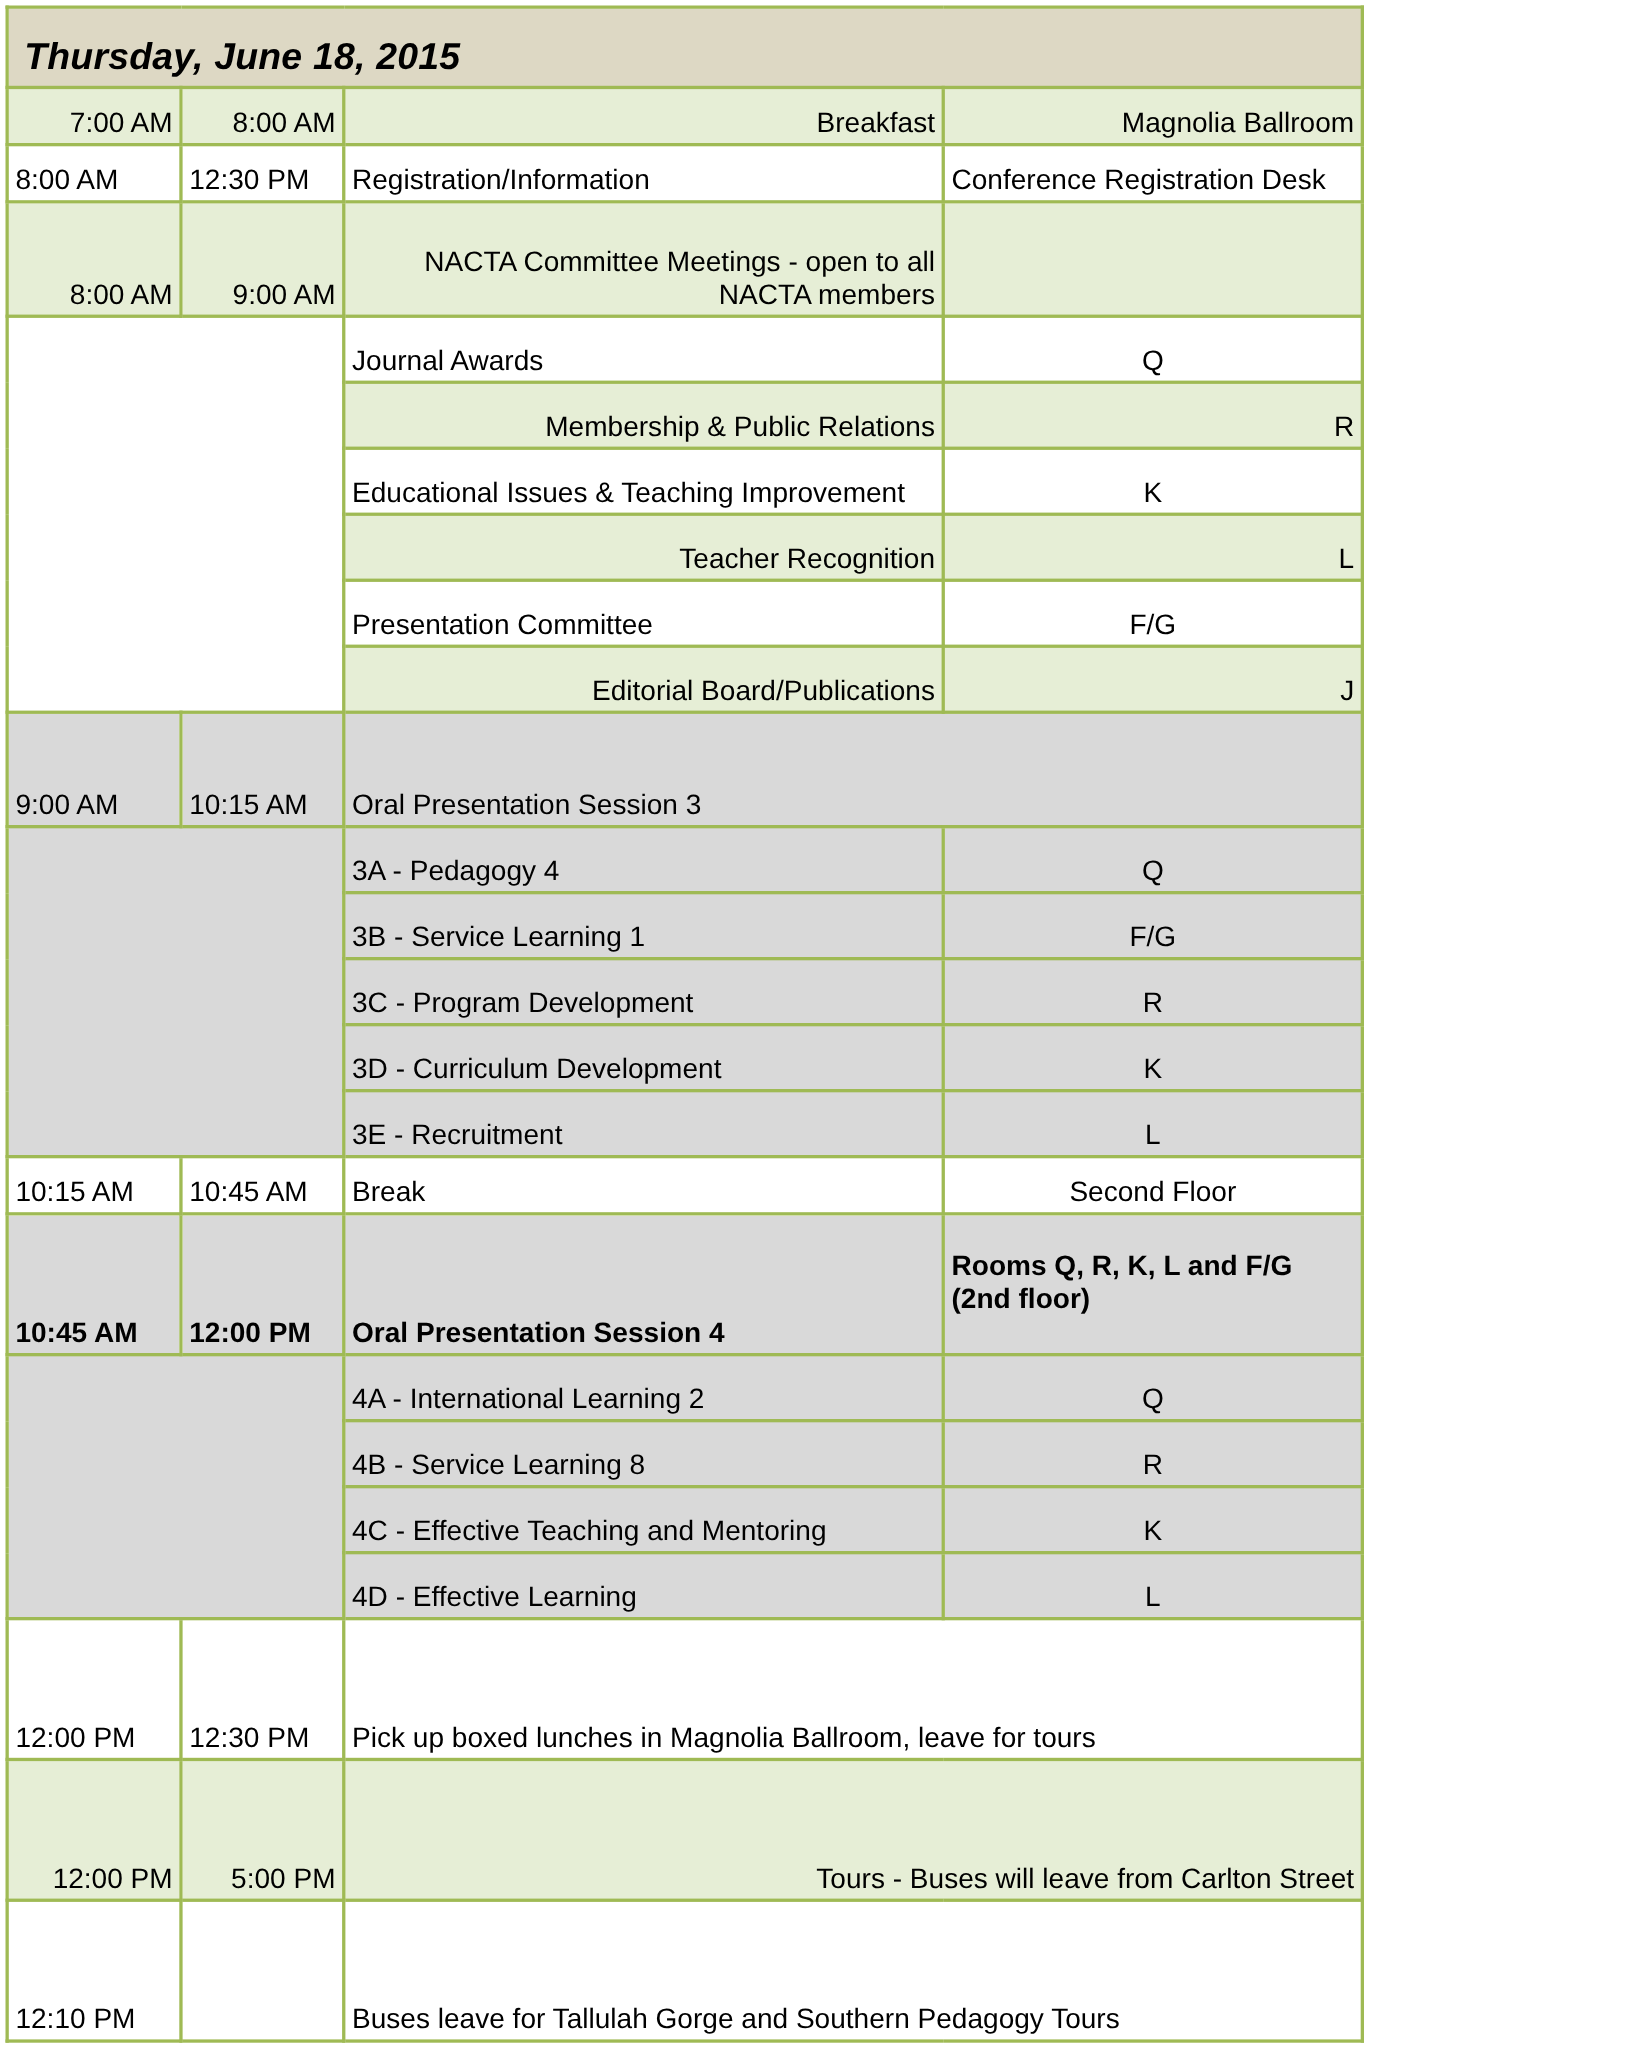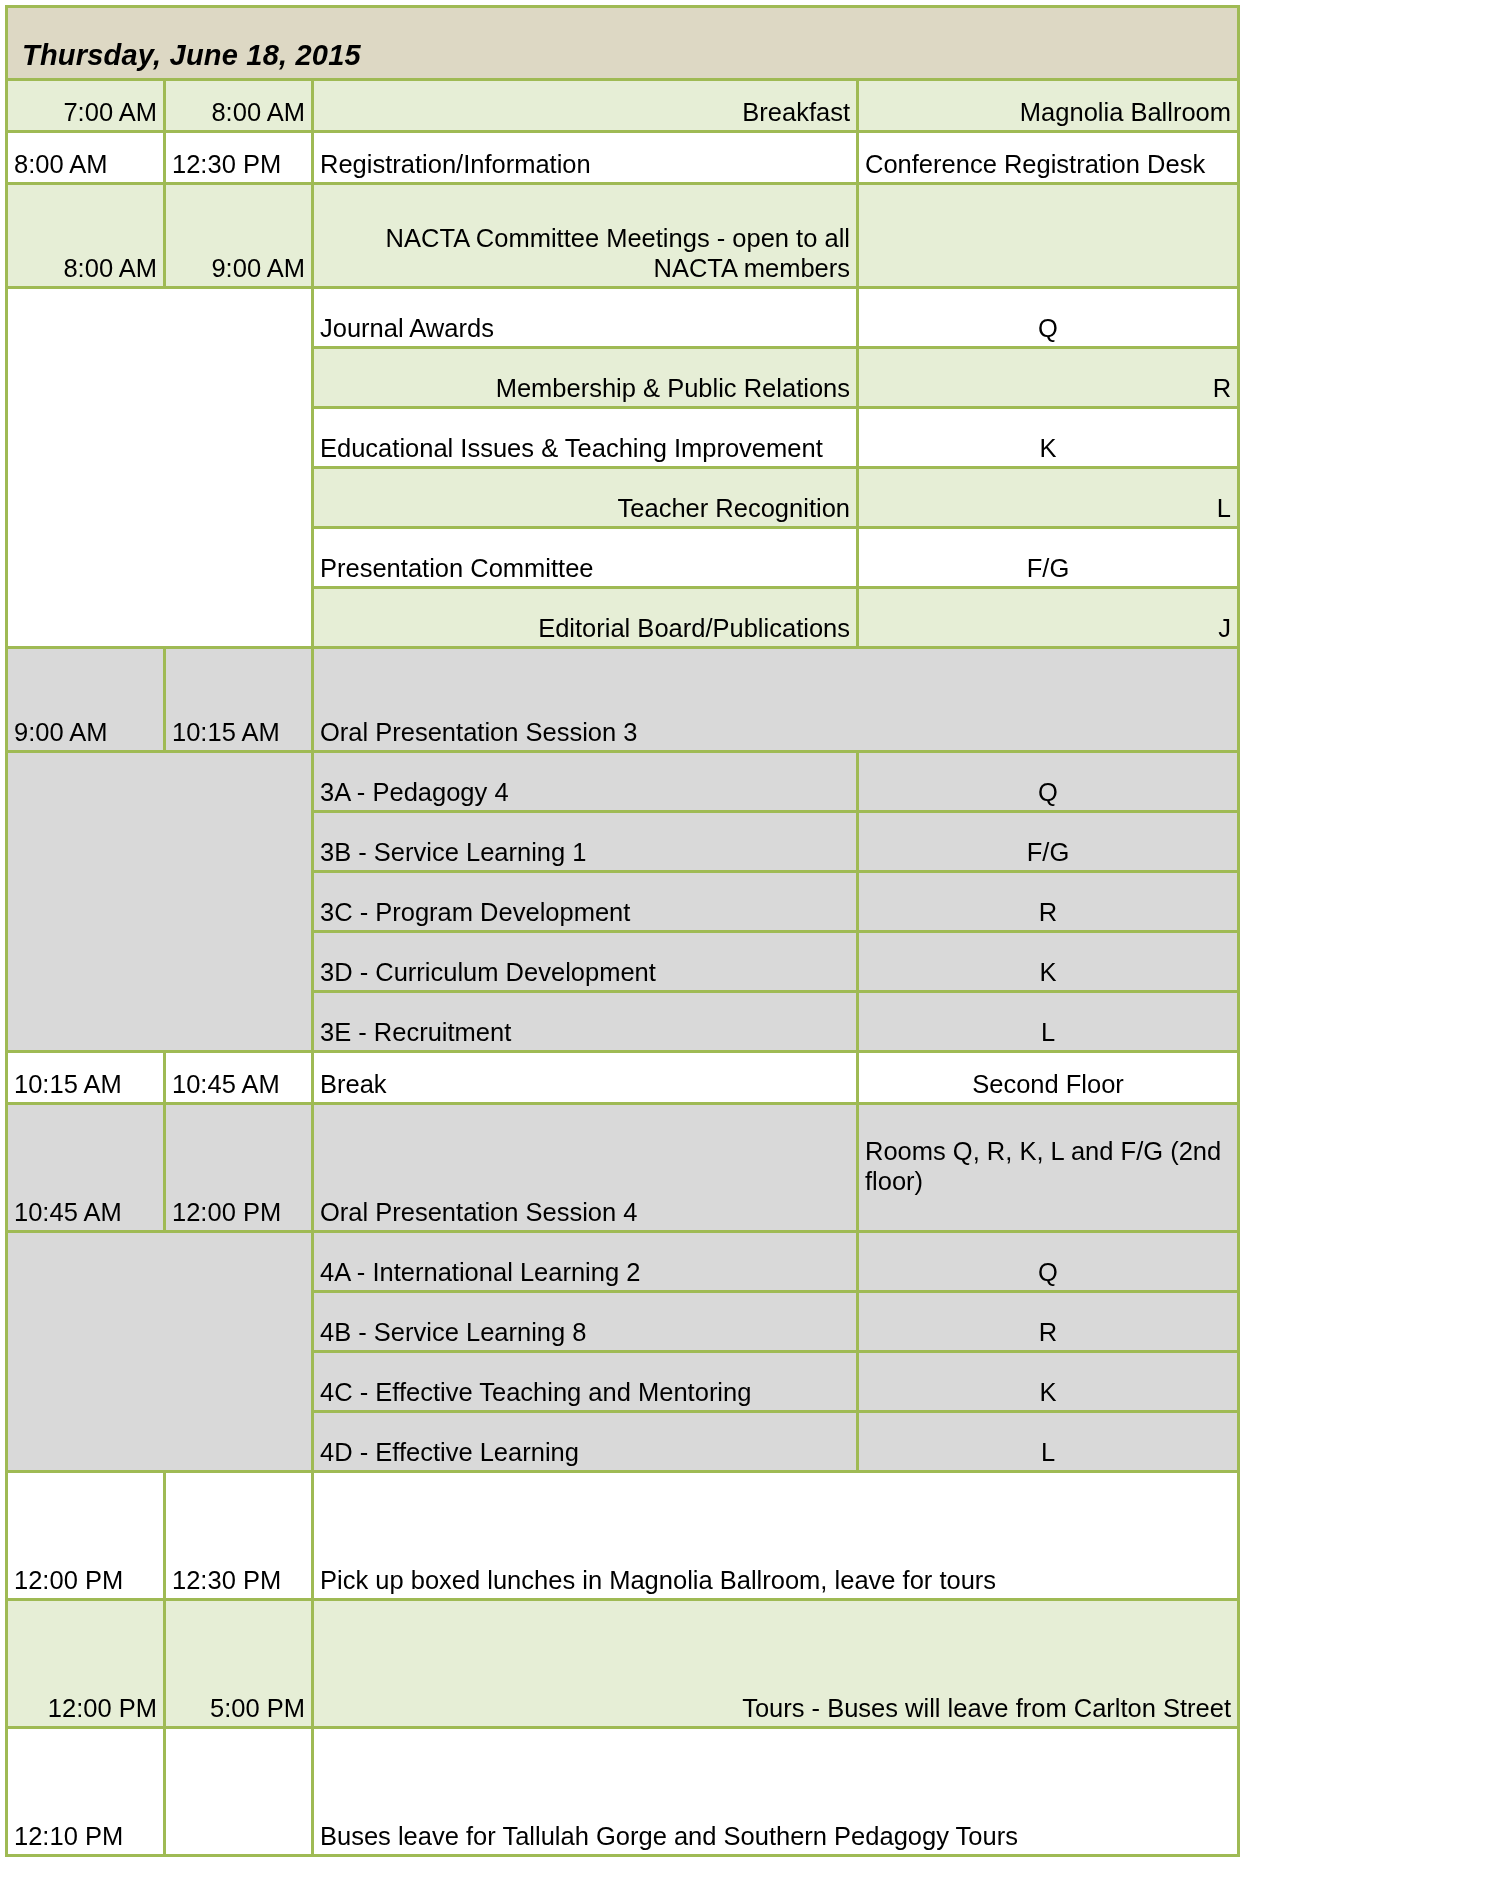--- a/index.html
+++ b/index.html
@@ -51,36 +51,36 @@
   .daybar td {
     background: #ddd8c4;
     border: 3px solid #9fba54;
     padding: 0 0 6px 14px;
     height: 64px;
     vertical-align: bottom;
   }
   .day-title {
     font-weight: bold;
     font-style: italic;
-    font-size: 29px;
+    font-size: 34px;
     letter-spacing: .2px;
     color: #000;
     display: inline-block;
   }
 
   
   .fill-green td,  td.fill-green  { background: #e6eed6; text-align: right; }
   .fill-white td,  td.fill-white  { background: #ffffff; }
   .fill-gray  td,  td.fill-gray   { background: #d9d9d9; }
 
   
   .r-std td   { height: 46px; }
   .r-sub td   { height: 54px; }
   .r-tall td  { height: 98px; }
-  .r-xtall td { height: 122px; }
+  .r-xtall td { height: 122px; font-weight: bold; }
   .lft { text-align: left; }
 
   .loc-ctr { text-align: center; }
 
   
   .blank-col { background: #ffffff; }
 </style>
 </head>
 <body>
 

